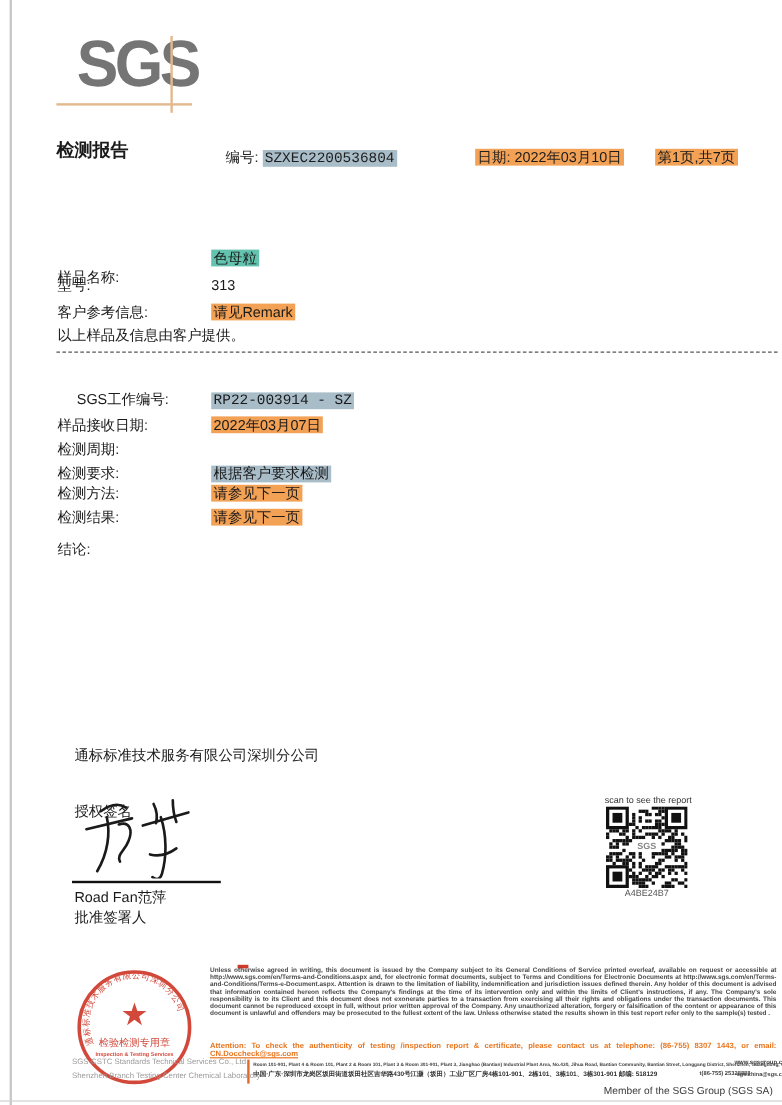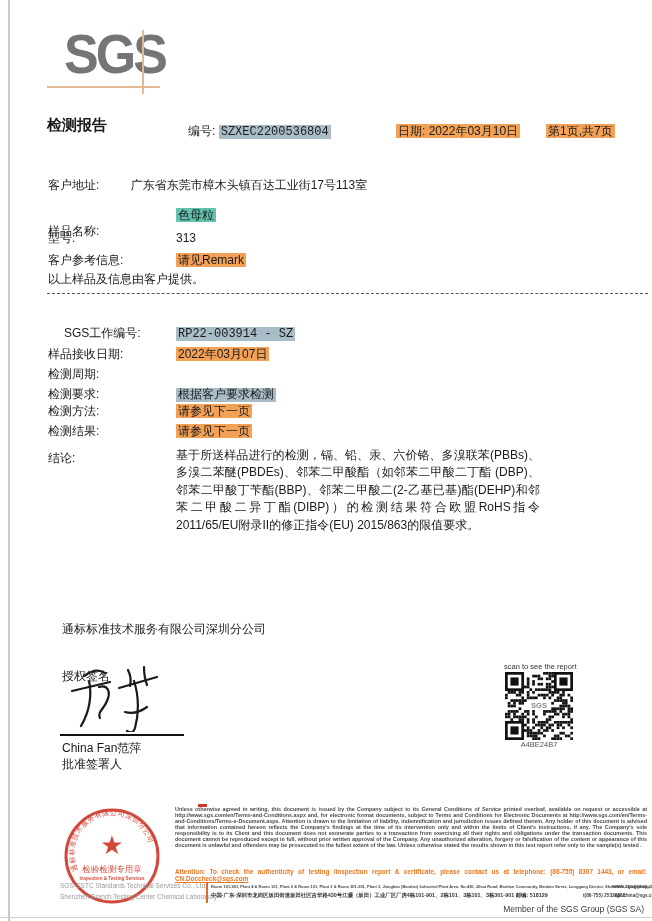--- a/index.html
+++ b/index.html
@@ -68,24 +68,20 @@
     <span class="val hl-g">SZXEC2200536804</span>
   </div>
   <div class="abs t12" style="left:396px;top:124px;">
     <span class="hl-o"><span class="lbl">日期:</span>
     <span class="val">2022年03月10日</span></span>
   </div>
   <div class="abs t12" style="left:546px;top:124px;">
     <span class="hl-o">第1页,共7页</span>
   </div>
 
-  <div class="abs t12" style="left:48px;top:178px;">
-    <span class="lbl">客户地址:</span>
-    <span class="val" style="margin-left:28px;">广东省东莞市樟木头镇百达工业街17号113室</span>
-  </div>
 
   <div class="abs t12" style="left:48px;top:224px;">样品名称:</div>
   <div class="abs t12" style="left:176px;top:208px;">
     <span class="hl-t">色母粒</span></div>
   <div class="abs t12" style="left:48px;top:231px;">型号:</div>
   <div class="abs t12" style="left:176px;top:231px;">313</div>
   <div class="abs t12" style="left:48px;top:253px;">客户参考信息:</div>
   <div class="abs t12" style="left:176px;top:253px;">
     <span class="hl-o">请见Remark</span></div>
   <div class="abs t12" style="left:48px;top:272px;">以上样品及信息由客户提供。</div>
@@ -103,39 +99,38 @@
   <div class="abs t12" style="left:176px;top:387px;">
     <span class="hl-g">根据客户要求检测</span></div>
   <div class="abs t12" style="left:48px;top:404px;">检测方法:</div>
   <div class="abs t12" style="left:176px;top:404px;">
     <span class="hl-o">请参见下一页</span></div>
   <div class="abs t12" style="left:48px;top:424px;">检测结果:</div>
   <div class="abs t12" style="left:176px;top:424px;">
     <span class="hl-o">请参见下一页</span></div>
 
   <div class="abs t12" style="left:48px;top:451px;">结论:</div>
-  <div class="abs conc">基于所送样品进行的检测，镉、铅、汞、六价铬、多溴联苯(PBBs)、多溴二苯醚(PBDEs)、邻苯二甲酸酯（如邻苯二甲酸二丁酯 (DBP)、邻苯二甲酸丁苄酯(BBP)、邻苯二甲酸二(2-乙基已基)酯(DEHP)和邻苯二甲酸二异丁酯(DIBP)）的检测结果符合欧盟RoHS指令2011/65/EU附录II的修正指令(EU) 2015/863的限值要求。</div>
 
   <div class="abs sig-company">通标标准技术服务有限公司深圳分公司</div>
   <div class="abs sig-auth">授权签名</div>
   <svg class="abs sig-svg" width="130" height="72" viewBox="0 0 130 72">
     <g fill="none" stroke="#1a1a1a" stroke-width="2.2" stroke-linecap="round">
       <path d="M22 16 q12 -9 21 -3"></path>
       <path d="M10 31 l38 -9"></path>
       <path d="M27 21 c3 13 1 30 -8 45"></path>
       <path d="M37 27 c9 -3 12 5 8 14 c-3 8 -10 11 -7 17"></path>
       <path d="M66 10 q4 8 2 16"></path>
       <path d="M82 7 q0 10 3 18"></path>
       <path d="M57 28 l38 -11"></path>
       <path d="M72 21 c5 15 5 33 1 47 q-2 7 -8 3"></path>
       <path d="M63 52 q11 3 22 -5"></path>
     </g>
   </svg>
   <div class="abs sig-line"></div>
-  <div class="abs sig-name">China Fan范萍</div>
+  <div class="abs sig-name">Road Fan范萍</div>
   <div class="abs sig-role">批准签署人</div>
 
   <div class="abs qr-caption">scan to see the report</div>
   <svg class="abs qr-box" width="68" height="68" viewBox="0 0 68 68">
     <rect width="68" height="68" fill="#fff"></rect>
     <g fill="#111">
         <rect x="38.08" y="0.00" width="2.72" height="2.72"></rect>
         <rect x="40.80" y="0.00" width="2.72" height="2.72"></rect>
         <rect x="43.52" y="0.00" width="2.72" height="2.72"></rect>
         <rect x="46.24" y="0.00" width="2.72" height="2.72"></rect>

